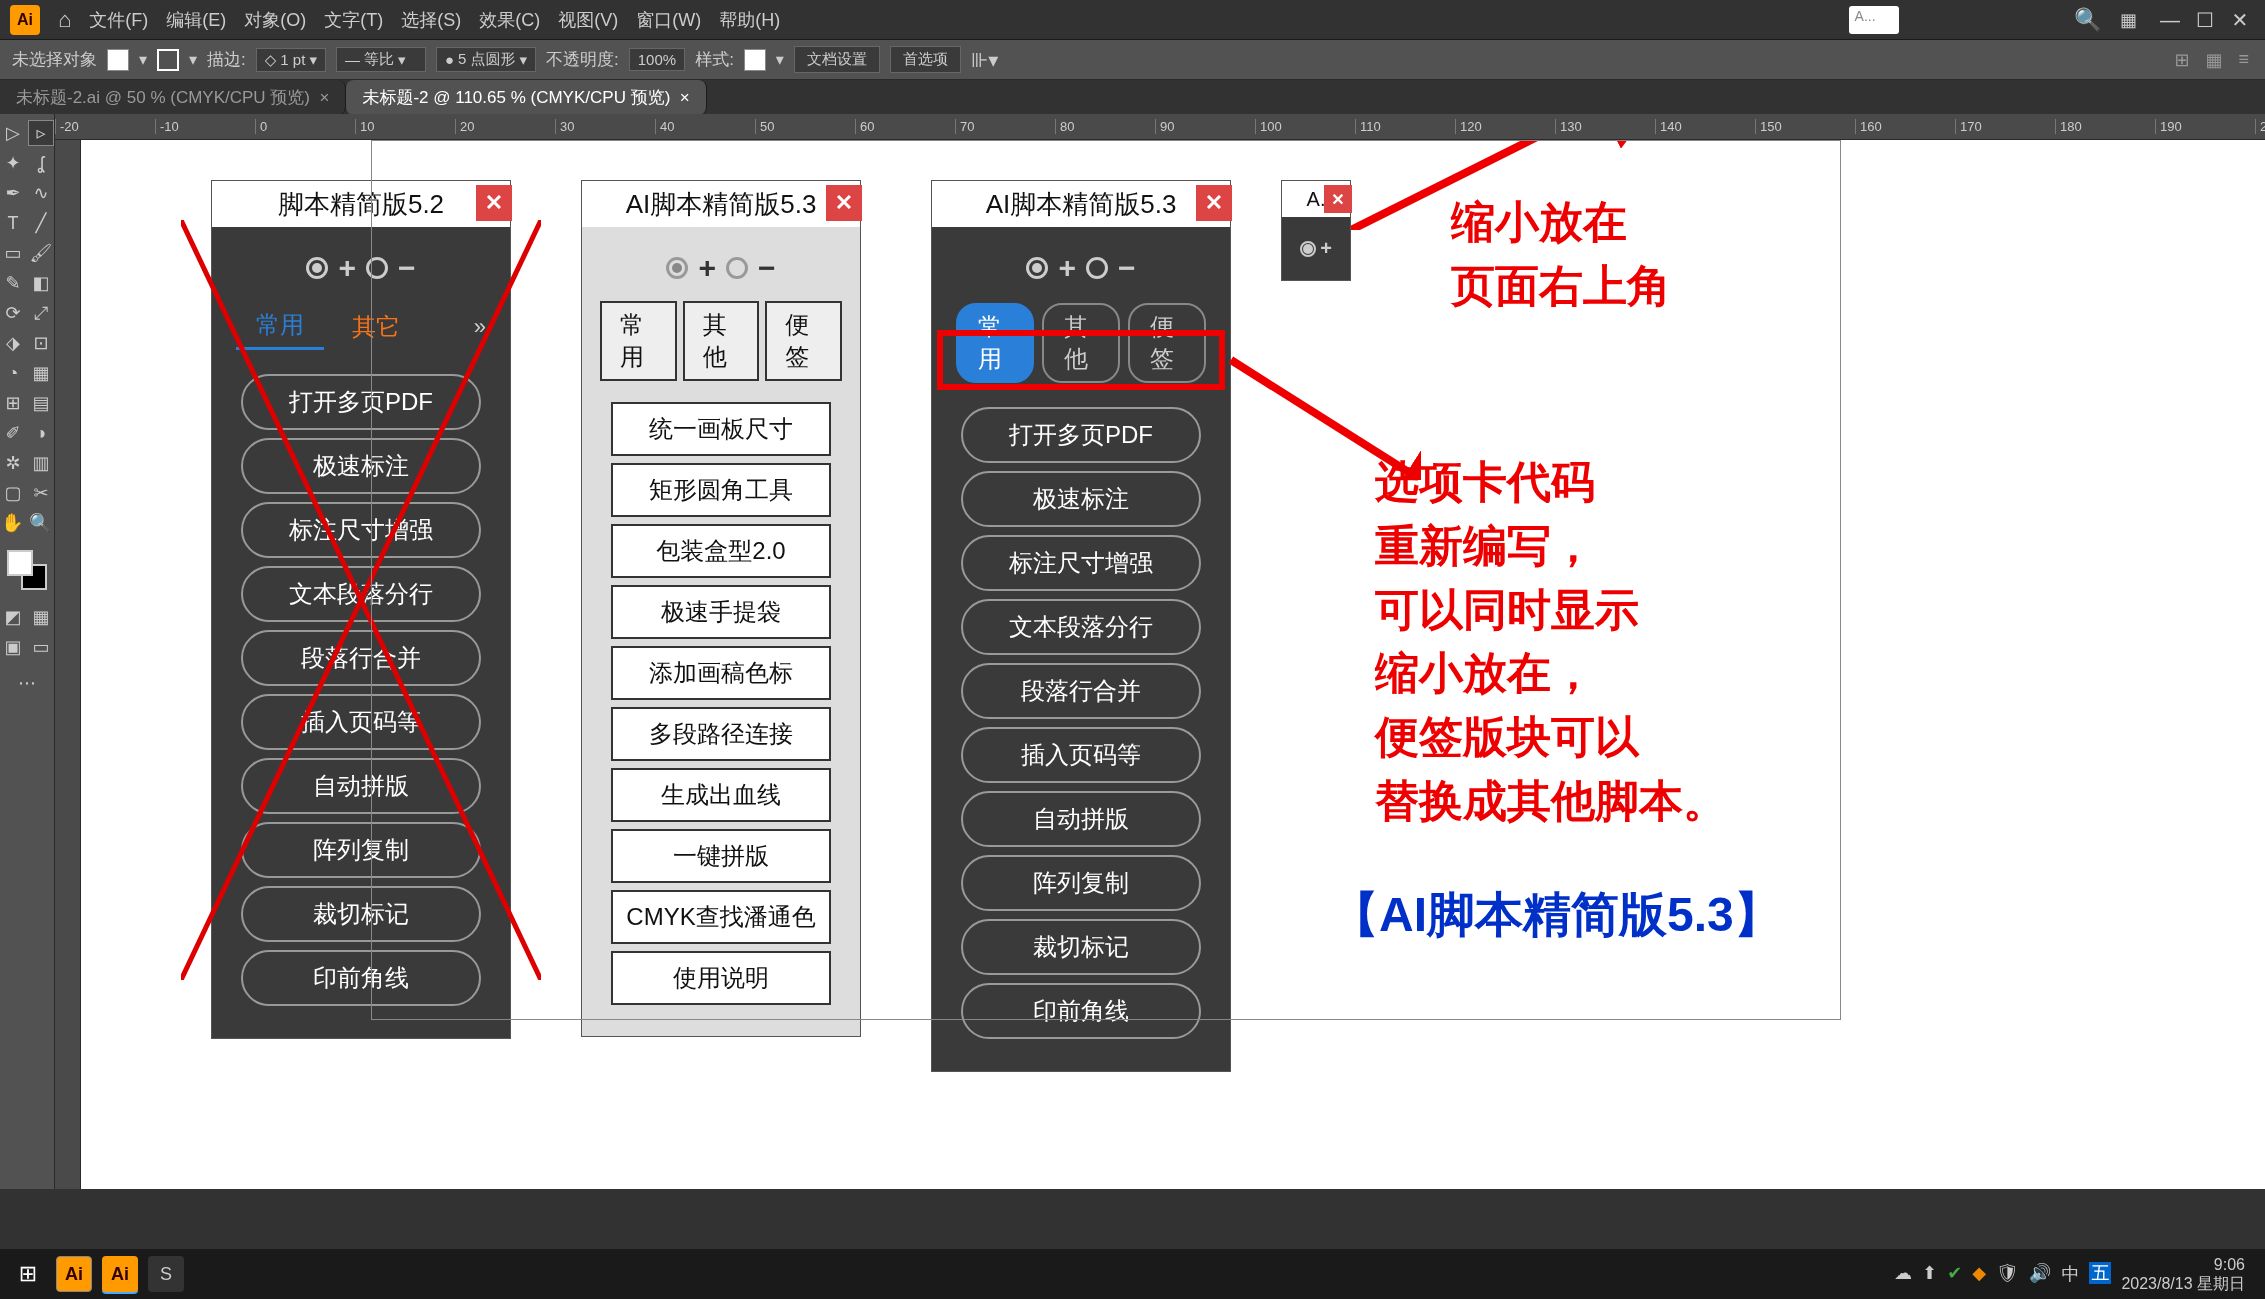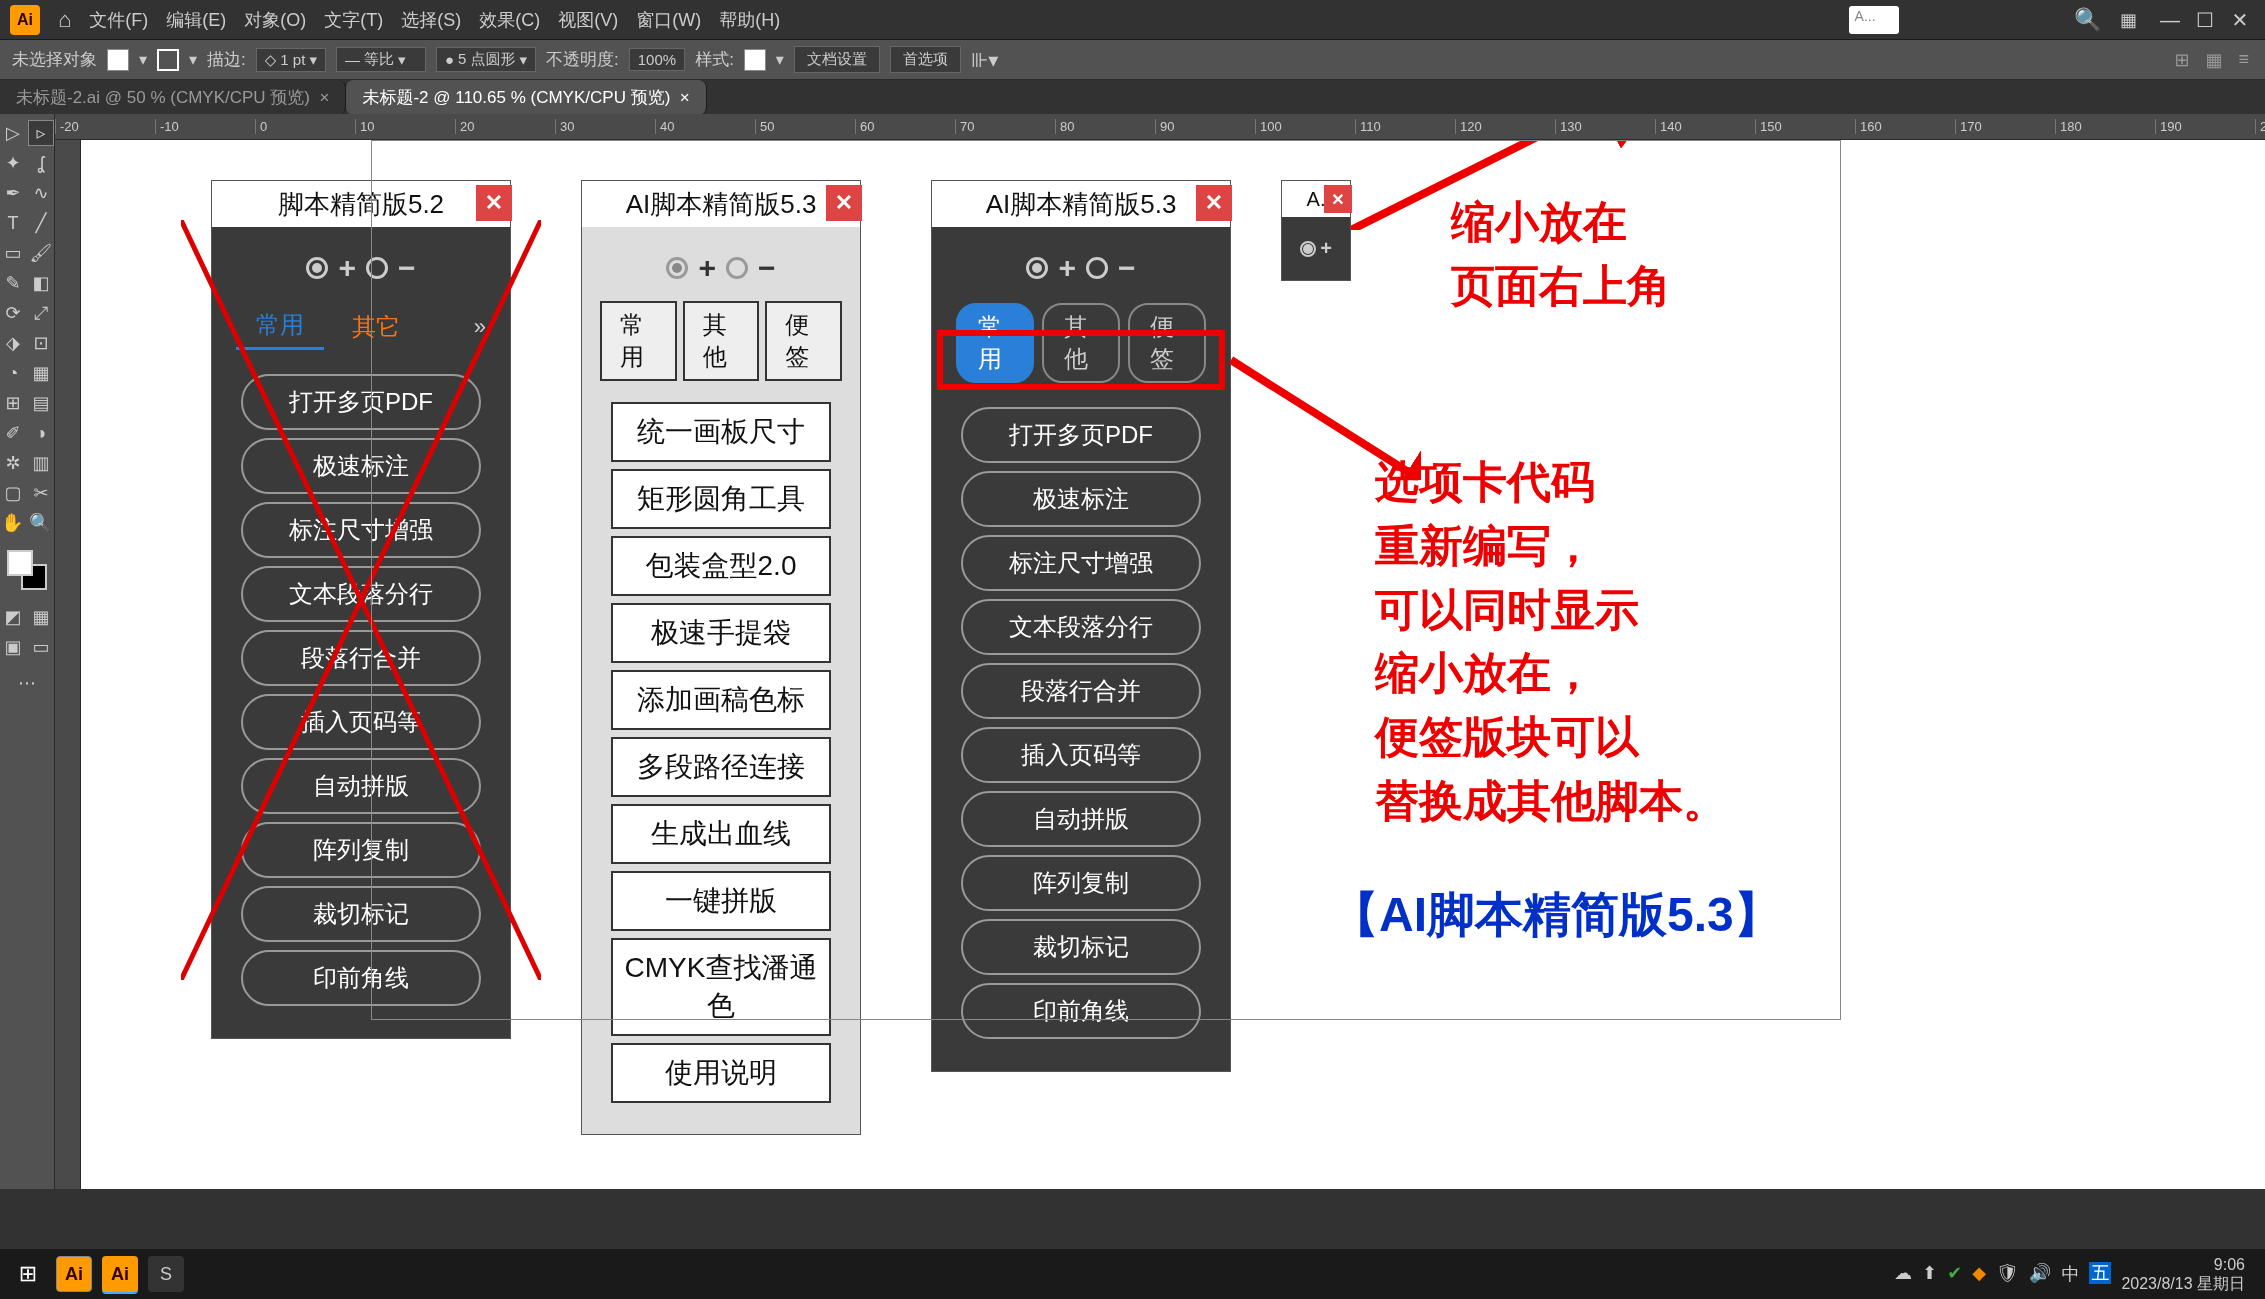--- a/index.html
+++ b/index.html
@@ -64,21 +64,21 @@
 .dark .chev { margin-left:auto; font-size:22px; color:#ccc; }
 .dark .lbtn { display:block; width:240px; margin:8px auto; padding:10px 0; text-align:center; border:2px solid #999; border-radius:28px; font-size:24px; color:#fff; }
 .dark .plus,.dark .minus,.dark .radio { color:#ccc; border-color:#ccc; }
 .dark .radio.on::after{ background:#ccc; }
 
 
 .light .p-title { background:#fff; color:#111; }
 .light .p-body { background:#ddd; color:#111; }
 .light .tabrow { display:flex; gap:6px; padding:6px 0 14px; justify-content:center; }
 .light .tabbtn { padding:6px 18px; border:2px solid #333; background:#eee; font-size:24px; }
-.light .lbtn { display:block; width:220px; margin:7px auto; padding:9px 0; text-align:center; border:2px solid #333; background:#fff; font-size:28px; }
+.light .lbtn { display:block; width:220px; margin:7px auto; padding:9px 0; text-align:center; border:2px solid #333; background:#fff; font-size:24px; }
 
 
 .xout { position:absolute; pointer-events:none; }
 .xout line { stroke:#d00; stroke-width:5; }
 
 
 .redbox { position:absolute; border:6px solid #e00; }
 
 
 .arrow { position:absolute; }

